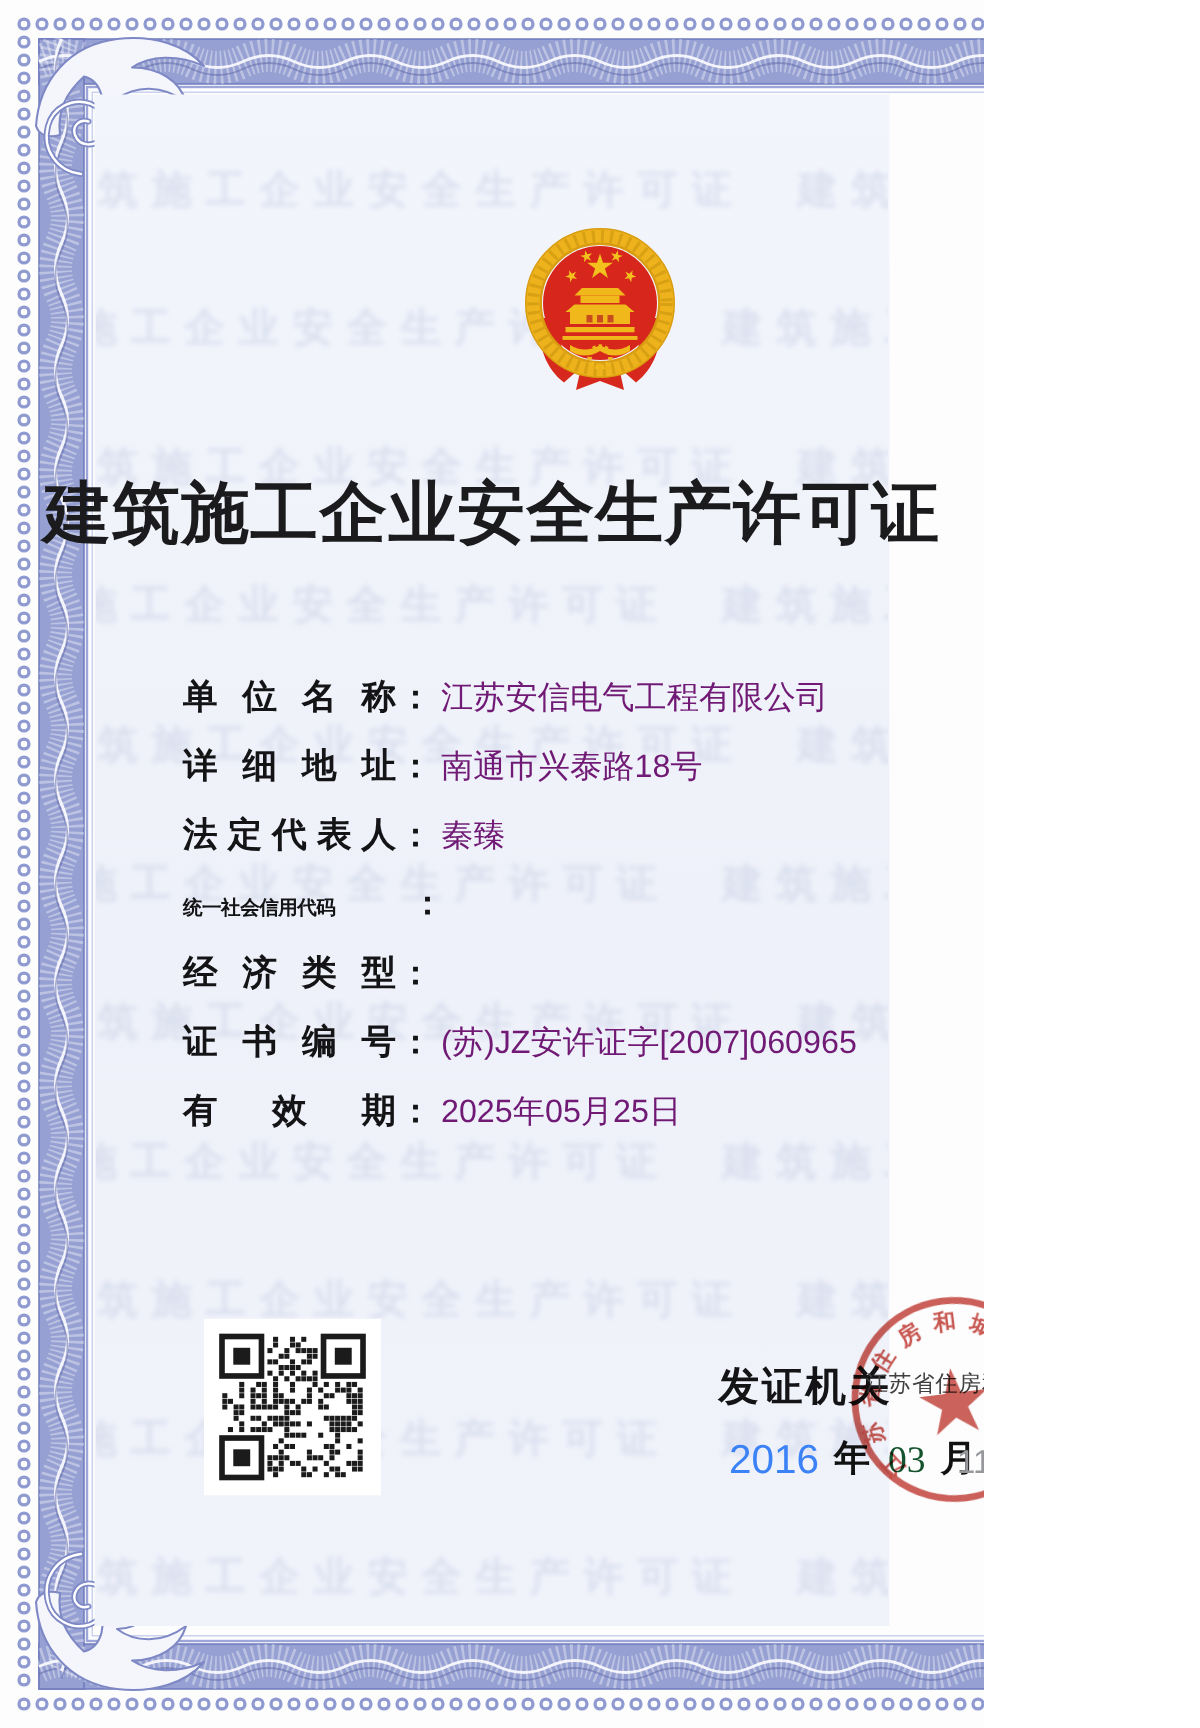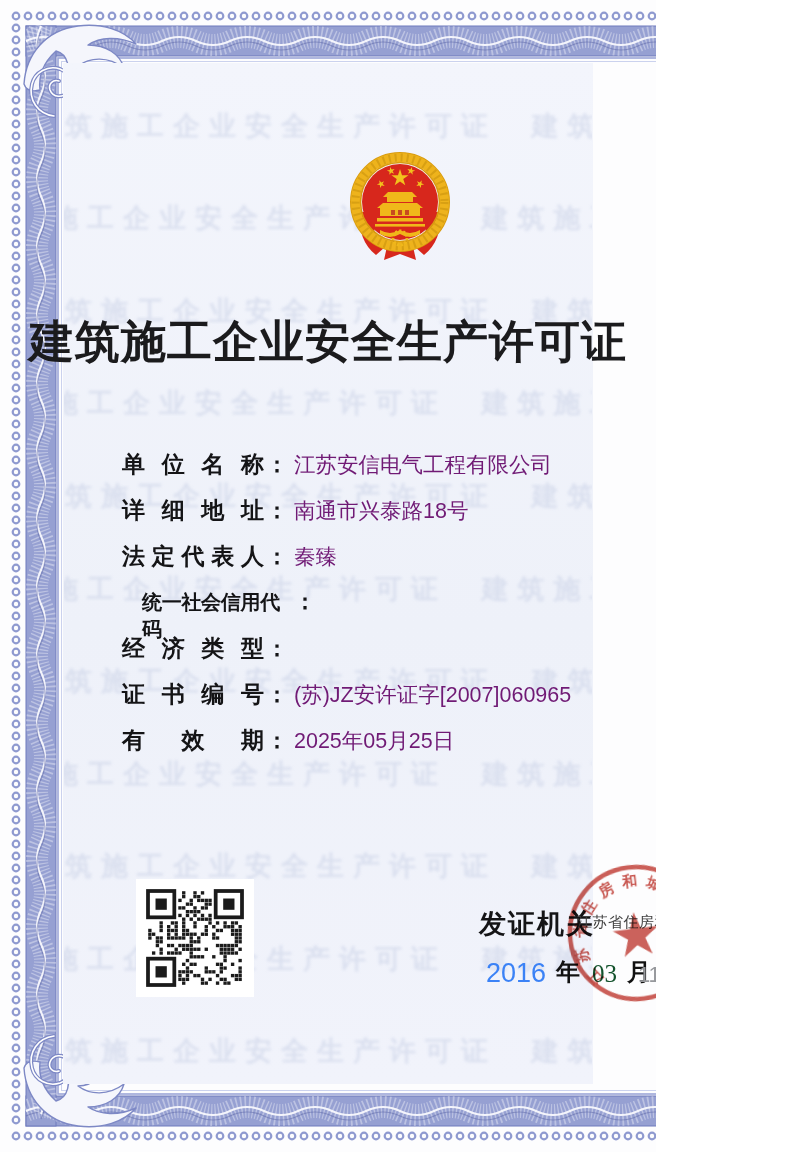--- a/index.html
+++ b/index.html
@@ -26,21 +26,21 @@
     position:absolute;left:0;top:312px;width:100%;text-align:center;
     font-size:45px;font-weight:900;color:#1b1b1d;letter-spacing:1px;
   }
   .field-row{
     position:absolute;left:122px;display:flex;align-items:baseline;height:30px;
   }
   .flabel{
     display:inline-flex;justify-content:space-between;width:142px;
     font-weight:700;font-size:23px;color:#141416;
   }
-  .flabel.sm{width:150px;font-size:20px;letter-spacing:-0.3px;margin-left:20px;}
+  .flabel.sm{width:150px;font-size:13px;letter-spacing:-0.3px;}
   .colon{font-weight:700;font-size:22px;color:#141416;margin:0 2px 0 2px;}
   .fvalue{font-size:21.5px;color:#701a75;margin-left:4px;}
   .fvalue.code{font-size:22px;letter-spacing:.6px;color:#3a3d44;}
   .r0{top:449px}.r1{top:495px}.r2{top:541px}.r3{top:587px}
   .r4{top:633px}.r5{top:679px}.r6{top:725px}
   .qr{position:absolute;left:136px;top:879px;width:118px;height:118px;}
   .issuer-label{
     position:absolute;left:479px;top:906px;font-size:27px;font-weight:700;
     color:#141416;letter-spacing:2px;
   }

